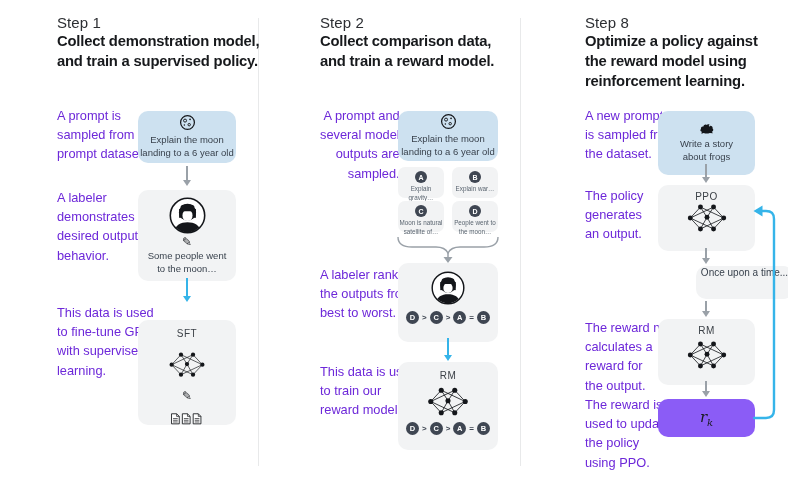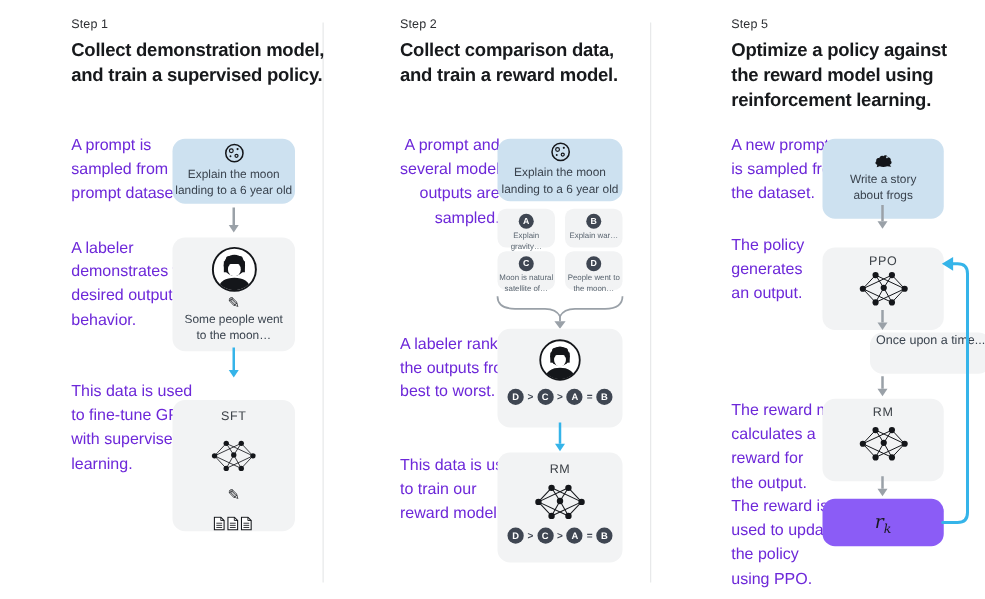--- a/index.html
+++ b/index.html
@@ -1,21 +1,21 @@
 <!DOCTYPE html>
 <html><head>
 <meta charset="utf-8">
 <style>
   html,body { margin:0; padding:0; background:#fff; }
   .canvas {
     position:relative; width:788px; height:479px; background:#ffffff;
     font-family:"Liberation Sans","DejaVu Sans",sans-serif; color:#1f2328; overflow:hidden;
   }
   .sep { position:absolute; top:18px; height:448px; width:1px; background:#e8e9ea; }
-  .step-label { position:absolute; font-size:10px; color:#2d2f33; letter-spacing:.1px; }
+  .step-label { position:absolute; font-size:15px; color:#2d2f33; letter-spacing:.1px; }
   .title { position:absolute; font-size:14.8px; font-weight:bold; line-height:1.36;
            white-space:pre-line; letter-spacing:-0.2px; color:#17191c; }
   .caption { position:absolute; font-size:12.8px; line-height:1.5; white-space:pre-line; color:#6d28d9; }
   .bluebox { position:absolute; background:#cde1f0; border-radius:10px;
              display:flex; flex-direction:column; align-items:center; justify-content:center; gap:3px; }
   .graybox { position:absolute; background:#f2f3f4; border-radius:10px;
              display:flex; flex-direction:column; align-items:center; }
   .boxtext { font-size:9.5px; line-height:1.35; text-align:center; white-space:pre-line; color:#39424d; }
   .netlabel { font-size:10px; color:#3c4147; letter-spacing:.5px; }
   .pencil { font-size:12px; line-height:1; color:#14161a; }
@@ -278,21 +278,21 @@
       <span class="chip">D</span>
       <span class="rsep">&gt;</span>
       <span class="chip">C</span>
       <span class="rsep">&gt;</span>
       <span class="chip">A</span>
       <span class="rsep">=</span>
       <span class="chip">B</span>
     </div>
   </div>
 
-  <div class="step-label" style="left:585px;top:14px;">Step 5</div>
+  <div class="step-label" style="left:585px;top:14px;">Step 8</div>
   <div class="title" style="left:585px;top:31px;width:200px;">Optimize a policy against
 the reward model using
 reinforcement learning.</div>
 
   <div class="caption" style="left:585px;top:106px;">A new prompt
 is sampled from
 the dataset.</div>
 
   <div class="bluebox" style="left:658px;top:111px;width:97px;height:64px;">
     <svg width="16" height="13" viewBox="0 0 20 16">
@@ -305,21 +305,21 @@
 
   <div class="varrow" style="left:701px;top:164px;height:19px;">
       <div class="stem"></div>
       <div class="head"></div>
     </div>
 
   <div class="caption" style="left:585px;top:186px;">The policy
 generates
 an output.</div>
 
-  <div class="graybox" style="left:658px;top:185px;width:97px;height:60px;padding-top:6px;gap:0;margin-top:13px;">
+  <div class="graybox" style="left:658px;top:185px;width:97px;height:60px;padding-top:6px;gap:0;">
     <div class="netlabel">PPO</div>
     <svg width="46" height="32" viewBox="0 0 60 44">
       <g stroke="#14161a" stroke-width="1.1">
         <line x1="21" y1="7" x2="7" y2="22"></line>
           <line x1="21" y1="7" x2="30" y2="21"></line>
           <line x1="21" y1="7" x2="53" y2="22"></line>
         <line x1="39" y1="7" x2="7" y2="22"></line>
           <line x1="39" y1="7" x2="30" y2="21"></line>
           <line x1="39" y1="7" x2="53" y2="22"></line>
         <line x1="7" y1="22" x2="21" y2="37"></line>

